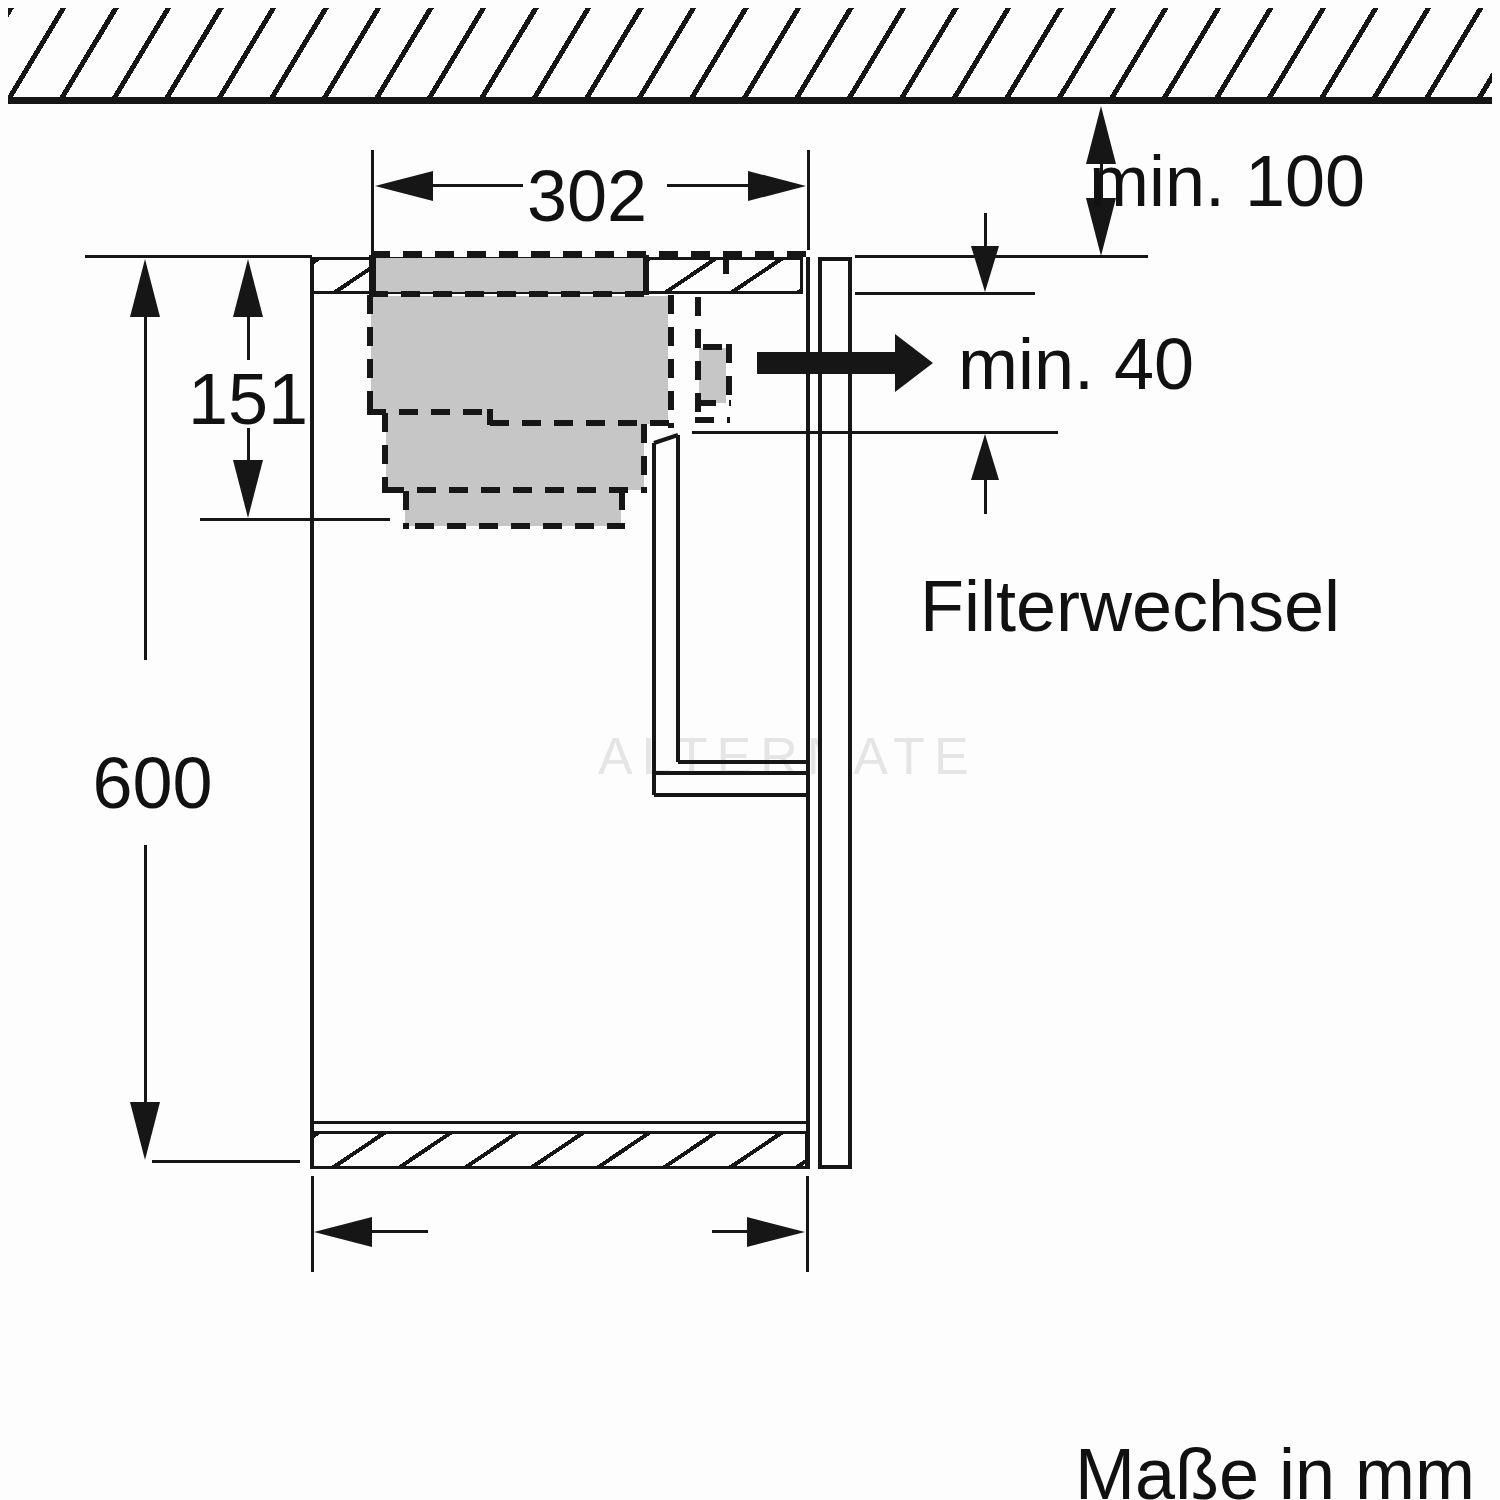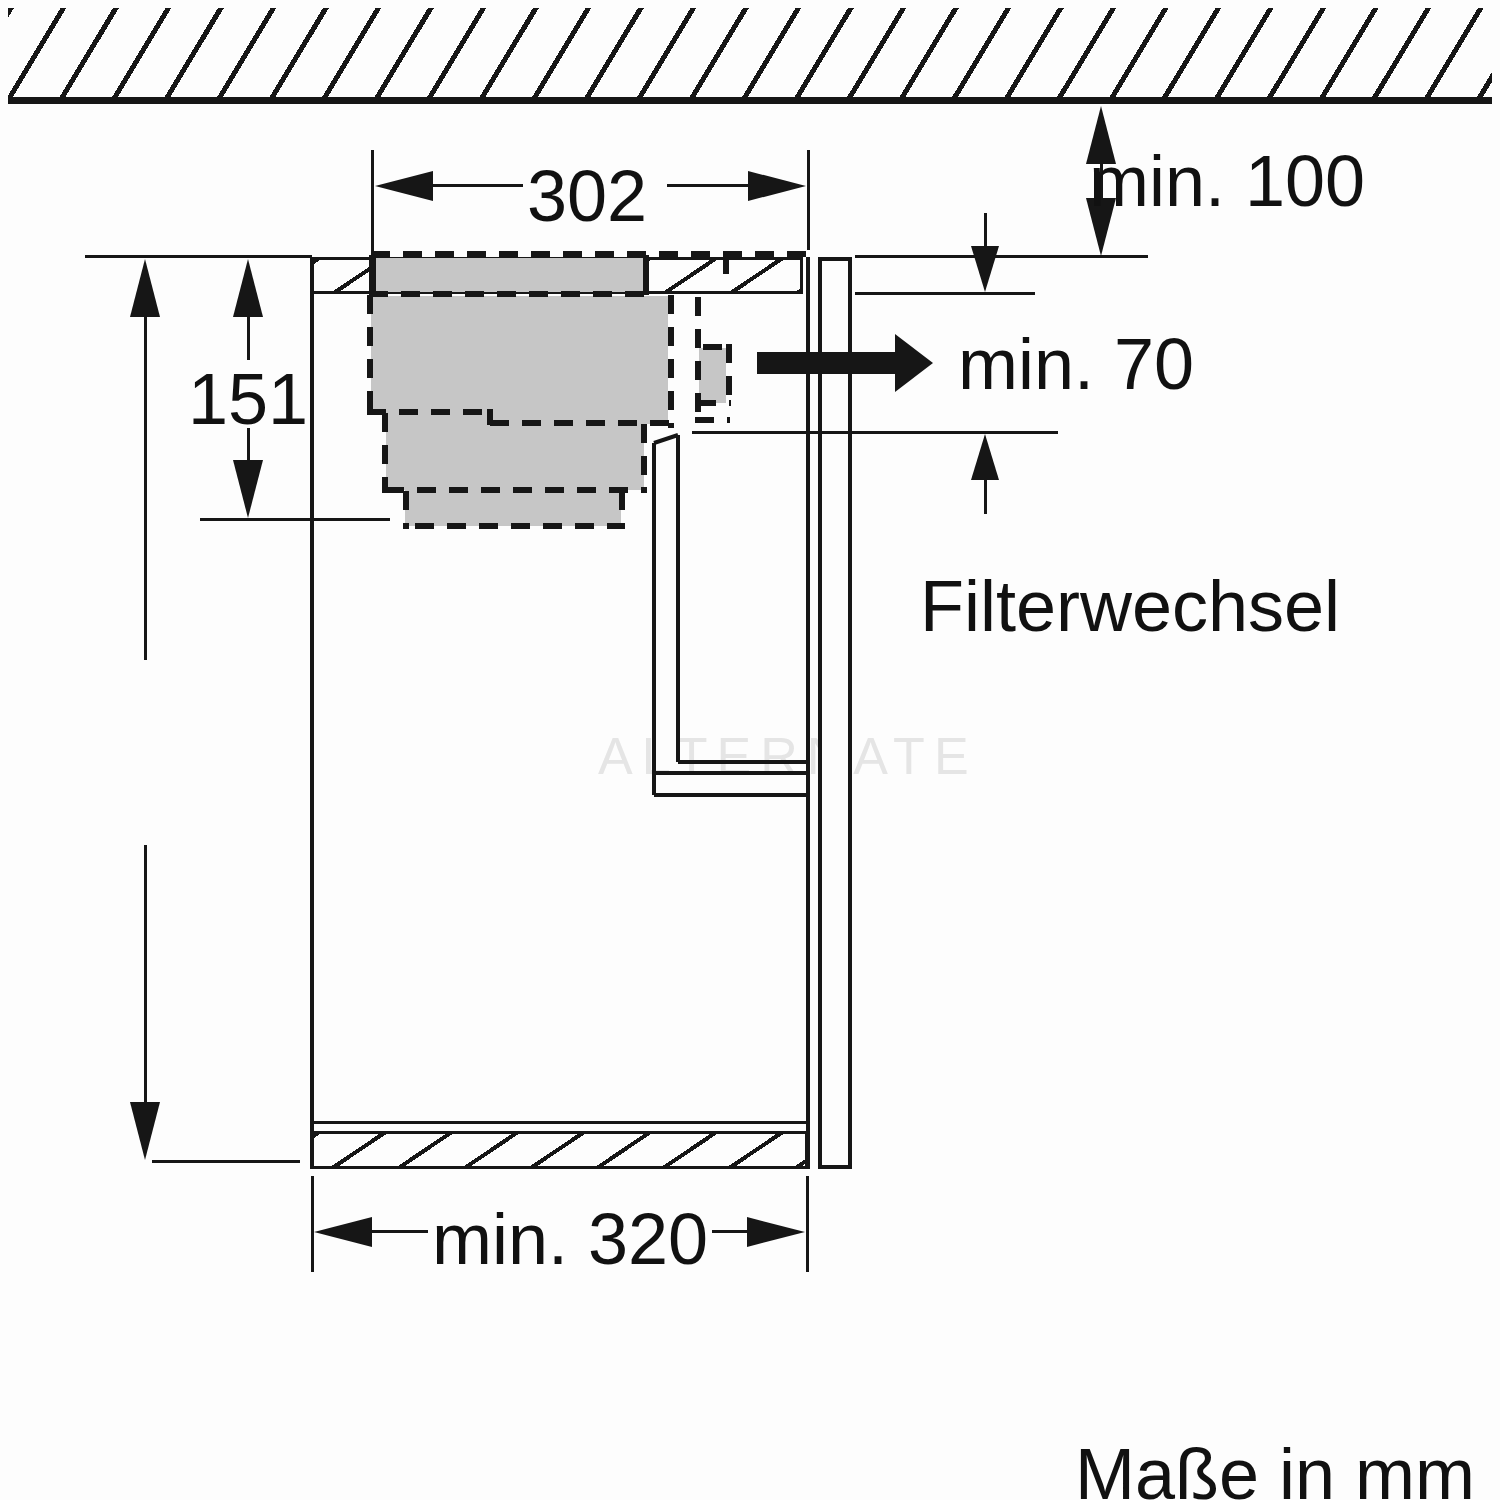--- a/index.html
+++ b/index.html
@@ -123,36 +123,36 @@
   <div class="sl" style="left:247px;top:428px;width:3px;height:34px;"></div>
   <div class="tri tri-down" style="left:233px;top:460px;"></div>
   <div class="lbl" style="left:188px;top:363px;">151</div>
 
   <div class="tri tri-up" style="left:130px;top:259px;"></div>
   <div class="sl" style="left:144px;top:313px;width:3px;height:347px;"></div>
   <div class="sl" style="left:144px;top:845px;width:3px;height:260px;"></div>
   <div class="tri tri-down" style="left:130px;top:1102px;"></div>
   <div class="lbl lbl-center" style="left:70px;top:675px;width:165px;">
     <br>
+    <span>600</span>
   </div>
 
   <div class="sl" style="left:984px;top:213px;width:3px;height:40px;"></div>
   <div class="tri tri-down-sm" style="left:971px;top:246px;"></div>
   <div class="tri tri-up-sm" style="left:971px;top:434px;"></div>
   <div class="sl" style="left:984px;top:478px;width:3px;height:36px;"></div>
-  <div class="lbl" style="left:958px;top:328px;">min. 70</div>
+  <div class="lbl" style="left:958px;top:328px;">min. 40</div>
 
   <div class="sl" style="left:757px;top:352px;width:138px;height:22px;z-index:5;"></div>
   <div class="tri big-head" style="left:895px;top:334px;"></div>
 
   <div class="lbl" style="left:920px;top:570px;">Filterwechsel</div>
 
   <div class="sl" style="left:311px;top:1176px;width:3px;height:96px;"></div>
   <div class="sl" style="left:806px;top:1176px;width:3px;height:96px;"></div>
   <div class="tri tri-left" style="left:314px;top:1217px;"></div>
   <div class="sl" style="left:372px;top:1230px;width:56px;height:3px;"></div>
   <div class="sl" style="left:712px;top:1230px;width:36px;height:3px;"></div>
   <div class="tri tri-right" style="left:747px;top:1217px;"></div>
-  <div class="lbl" style="left:432px;top:1203px;">min. 320</div>
 
   <div class="lbl" style="left:1075px;top:1422px;margin-top:16px;">Maße in mm</div>
 
 </div>
 
 </body></html>

